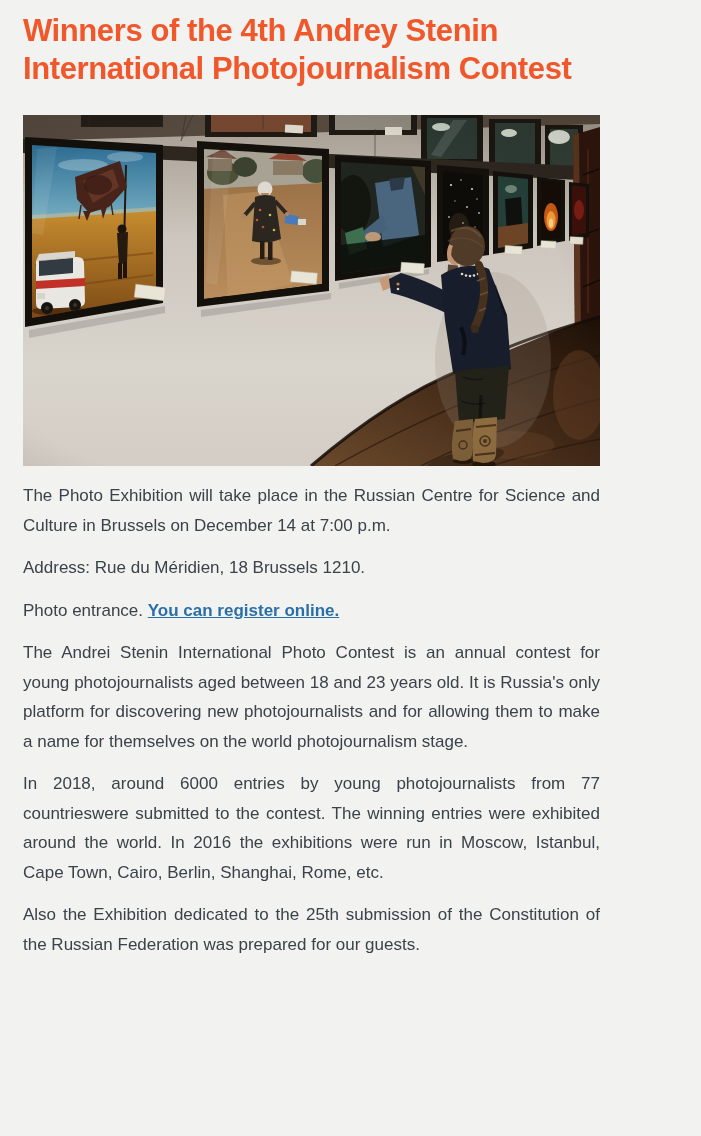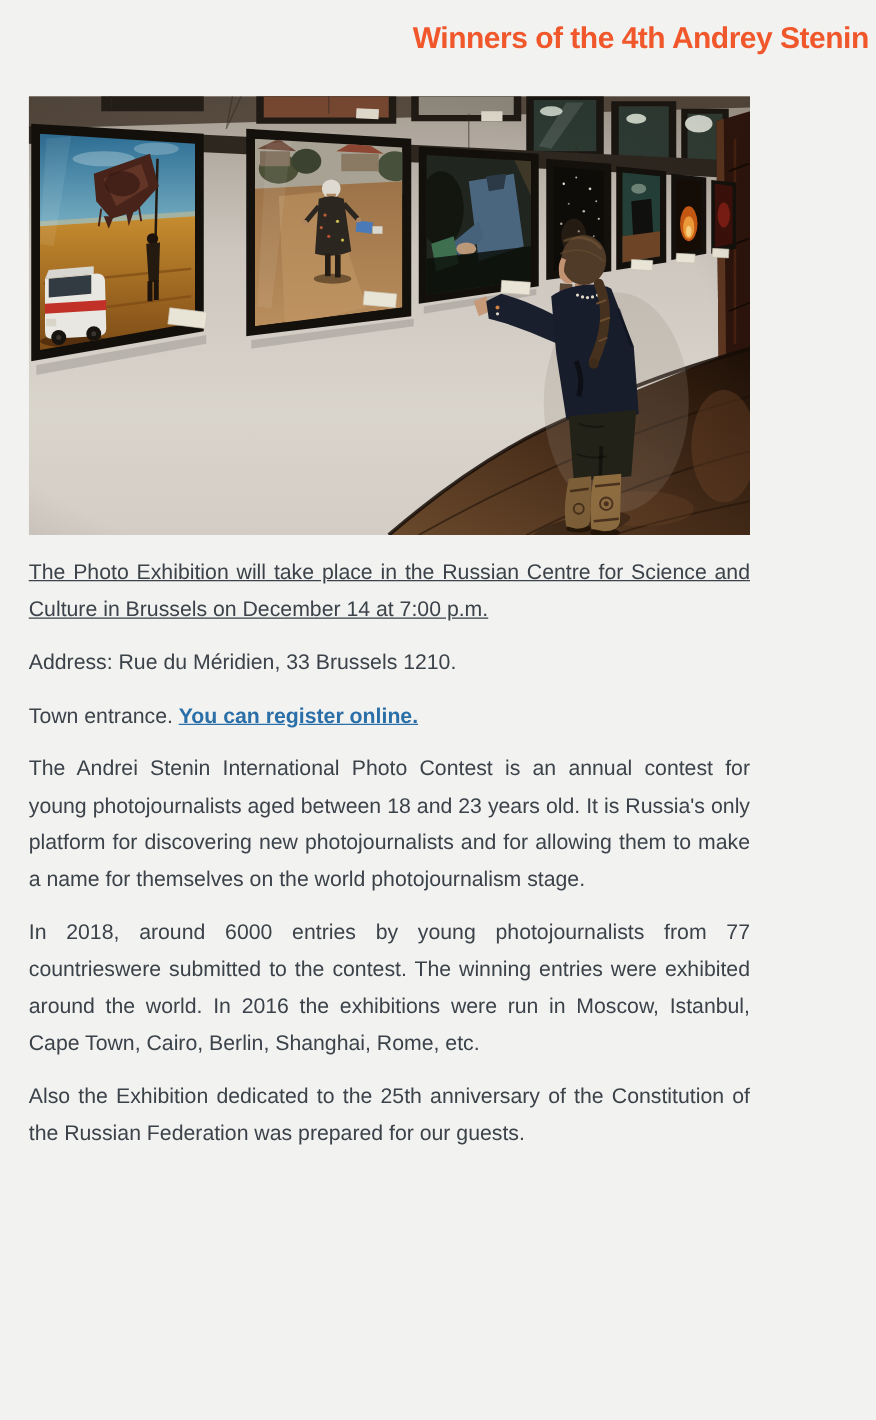--- a/index.html
+++ b/index.html
@@ -14,54 +14,53 @@
     font-family:"Liberation Sans","DejaVu Sans",sans-serif;
     width:701px;
   }
   .page{
     padding:12px 0 10px 23px;
   }
   h1.title{
     margin:0;
     width:672px;
     color:var(--title-color);
-    font-size:24px;
+    font-size:31px;
     line-height:38px;
     font-weight:bold;
     letter-spacing:-0.4px;
-    text-align:right;
   }
   figure.hero{
     margin:27px 0 0 0;
     padding:0;
     width:577px;
     height:351px;
     line-height:0;
   }
   .body-col{width:577px;}
   .body-col p{
     margin:13px 0;
     font-size:17px;
     line-height:29.5px;
     color:var(--text-color);
     text-align:justify;
   }
-  .body-col p.first{margin-top:15px;text-decoration:underline;}
+  .body-col p.first{margin-top:15px;}
   a.register{
     color:var(--link-color);
     font-weight:bold;
     text-decoration:underline;
   }
 </style>
 </head>
 <body>
 
 <div class="page">
 
-  <h1 class="title"><span>Winners of the 4th Andrey Stenin</span><br></h1>
+  <h1 class="title"><span>Winners of the 4th Andrey Stenin</span><br><span>International Photojournalism Contest</span></h1>
 
   <figure class="hero">
     <svg width="577" height="351" viewBox="0 0 577 351" xmlns="http://www.w3.org/2000/svg">
       <defs>
         <linearGradient id="wallG" x1="0" y1="0" x2="0" y2="1">
           <stop offset="0" stop-color="#a59c91"></stop>
           <stop offset="0.35" stop-color="#ccc6be"></stop>
           <stop offset="0.72" stop-color="#d9d4cc"></stop>
           <stop offset="1" stop-color="#d3cdc5"></stop>
         </linearGradient>
@@ -337,20 +336,20 @@
         <circle cx="462" cy="326" r="5" stroke="#4a321e" stroke-width="1.5" fill="none"></circle>
         <circle cx="462" cy="326" r="2" fill="#4a321e"></circle>
       </g>
 
       <rect x="0" y="0" width="577" height="351" fill="url(#vignG)"></rect>
     </svg>
   </figure>
 
   <div class="body-col">
     <p class="first">The Photo Exhibition will take place in the Russian Centre for Science and Culture in Brussels on December 14 at 7:00 p.m.</p>
-    <p>Address: Rue du Méridien, 33 Brussels 1210.</p>
-    <p><span>Town entrance. </span><a href="#" class="register">You can register online.</a></p>
+    <p>Address: Rue du Méridien, 18 Brussels 1210.</p>
+    <p><span>Photo entrance. </span><a href="#" class="register">You can register online.</a></p>
     <p>The Andrei Stenin International Photo Contest is an annual contest for young photojournalists aged between 18 and 23 years old. It is Russia's only platform for discovering new photojournalists and for allowing them to make a name for themselves on the world photojournalism stage.</p>
     <p>In 2018, around 6000 entries by young photojournalists from 77 countrieswere submitted to the contest. The winning entries were exhibited around the world. In 2016 the exhibitions were run in Moscow, Istanbul, Cape Town, Cairo, Berlin, Shanghai, Rome, etc.</p>
-    <p>Also the Exhibition dedicated to the 25th anniversary of the Constitution of the Russian Federation was prepared for our guests.</p>
+    <p>Also the Exhibition dedicated to the 25th submission of the Constitution of the Russian Federation was prepared for our guests.</p>
   </div>
 
 </div>
 
 </body></html>

